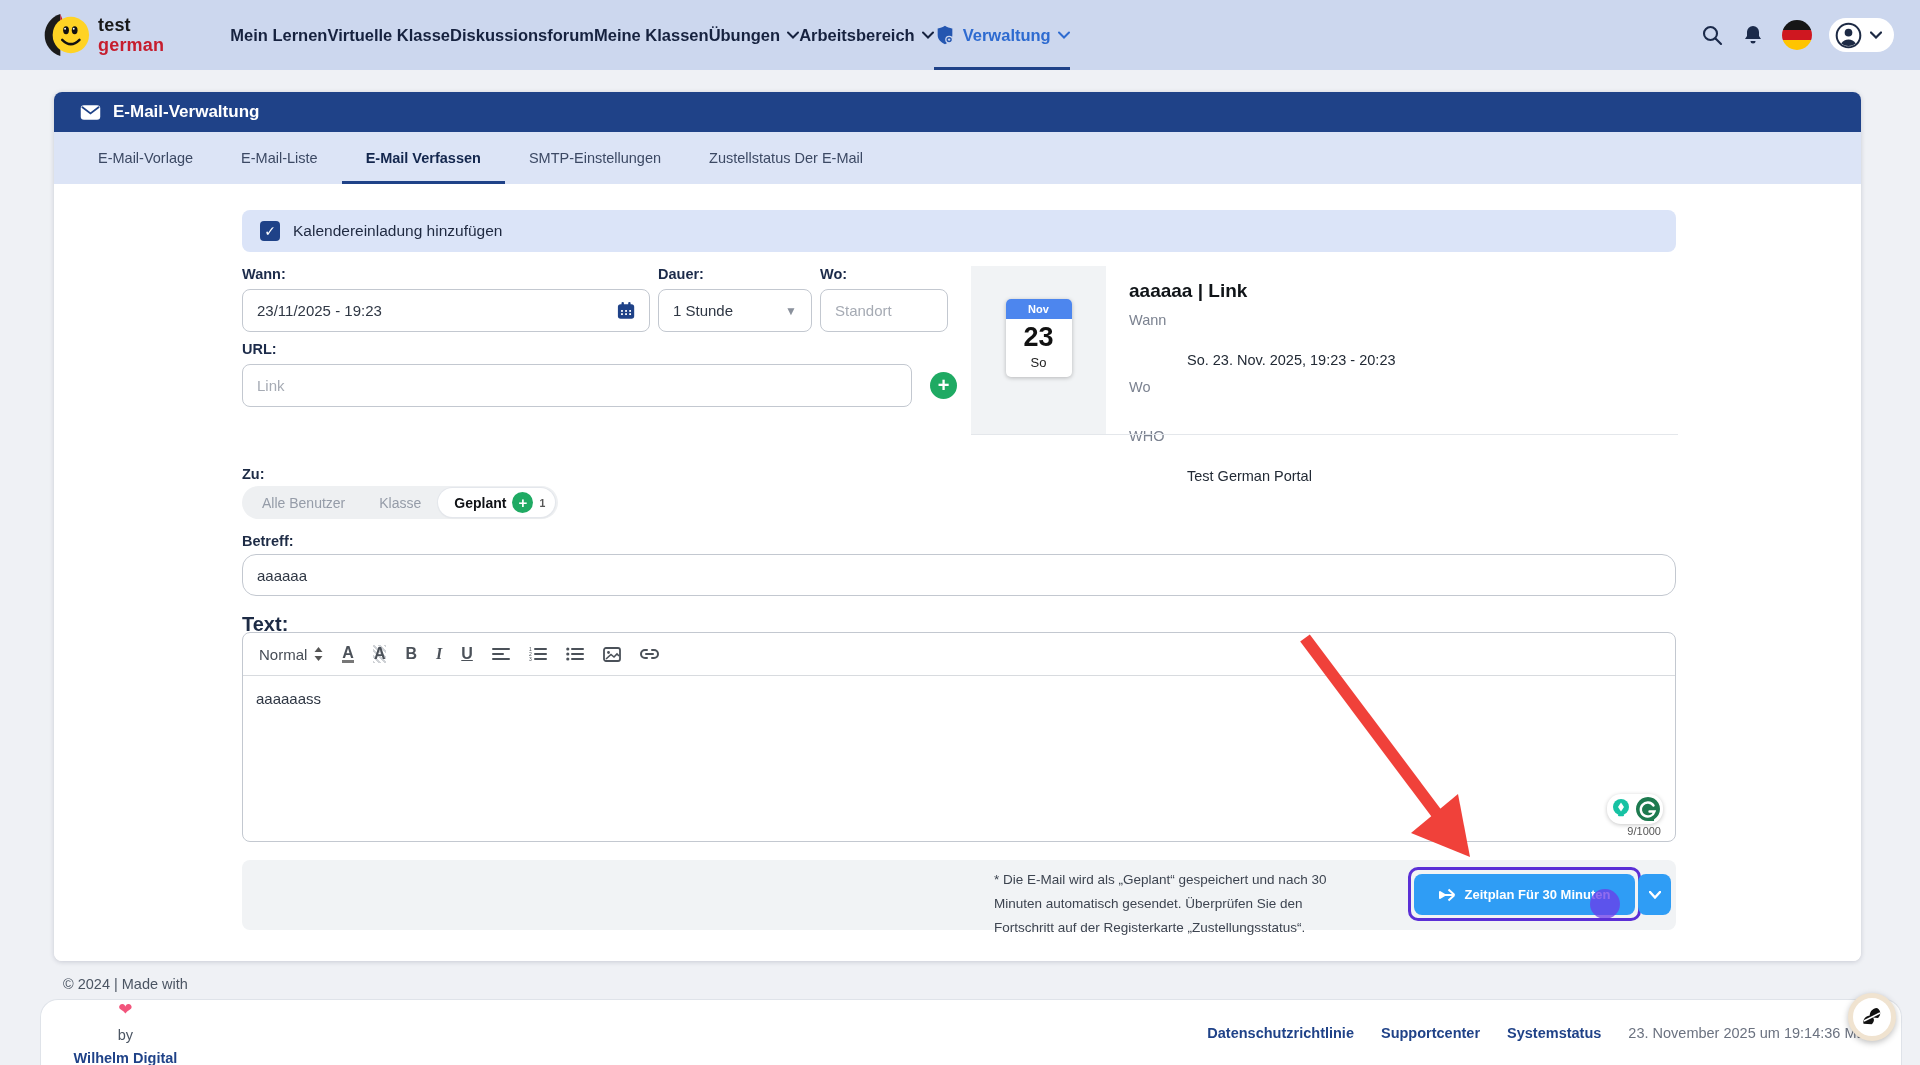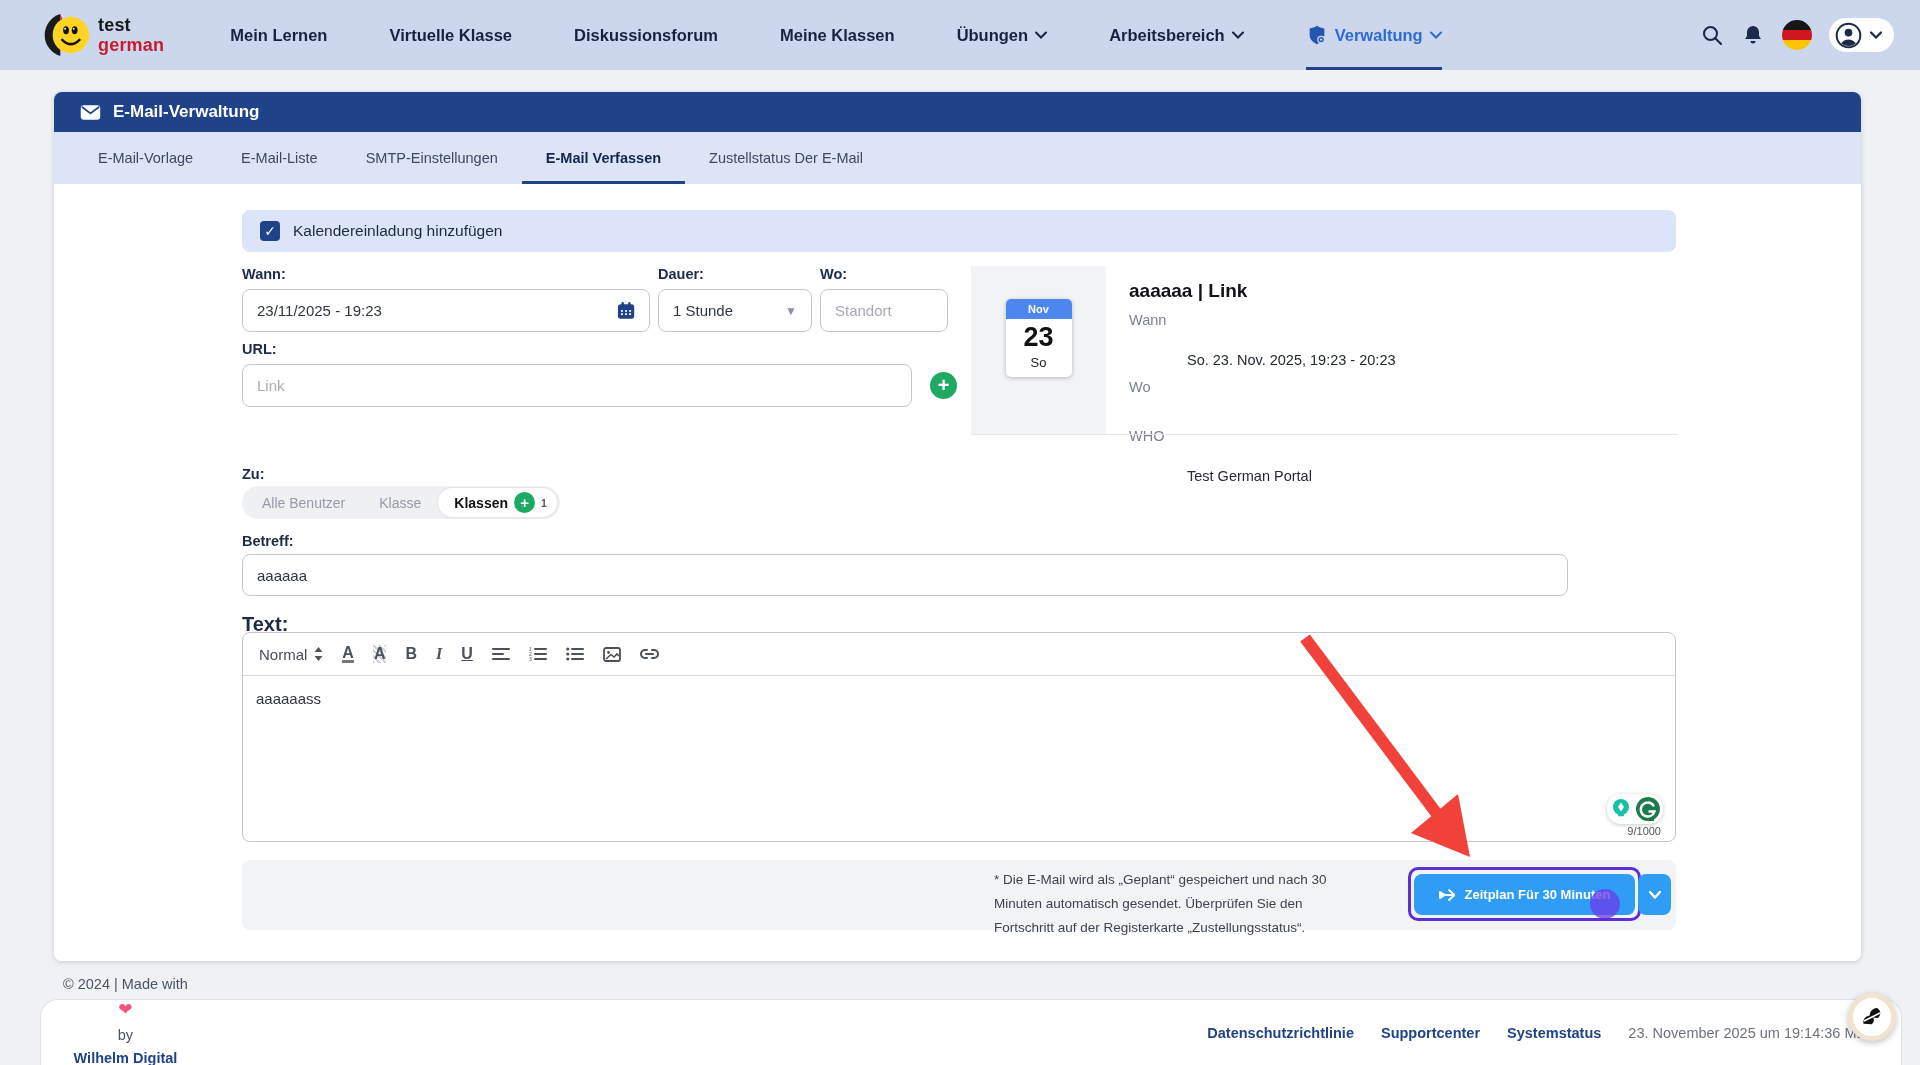--- a/index.html
+++ b/index.html
@@ -5,21 +5,21 @@
   * { margin:0; padding:0; box-sizing:border-box; }
   html,body { width:1920px; height:1065px; overflow:hidden; }
   body { font-family:"Liberation Sans","DejaVu Sans",sans-serif; background:#eff1f5; position:relative; color:#1d2b45; }
 
   
   .navbar { height:70px; background:#ccd7ee; display:flex; align-items:center; padding:0 26px 0 44px; position:relative; z-index:5; }
   .logo { display:flex; align-items:center; gap:8px; cursor:pointer; }
   .logo-text { line-height:1; font-weight:800; font-size:18px; letter-spacing:.2px; }
   .logo-text .l1 { color:#181818; display:block; }
   .logo-text .l2 { color:#c61d2e; display:block; margin-top:2px; }
-  .nav-items { display:flex; align-items:center; gap:62px; margin-left:66px; height:100%; }
+  .nav-items { display:flex; align-items:center; margin-left:66px; height:100%; }
   .nav-item { height:100%; display:flex; align-items:center; gap:7px; font-size:16.5px; font-weight:600; color:#16223f; cursor:pointer; }
   .nav-item.active { color:#2e6bd0; border-bottom:3px solid #1f4288; padding-top:3px; }
   .chev { width:12px; height:8px; }
   .nav-right { margin-left:auto; display:flex; align-items:center; gap:17px; }
   .flag { width:30px; height:30px; border-radius:50%; background:linear-gradient(#161616 33%, #cf1720 33% 66%, #ffc400 66%); }
   .avatar-pill { background:#fff; border-radius:18px; height:34px; padding:0 12px 0 6px; display:flex; align-items:center; gap:8px; cursor:pointer; }
 
   
   .card { position:absolute; left:54px; top:92px; width:1807px; height:869px; background:#fff; border-radius:8px; box-shadow:0 1px 5px rgba(20,30,60,.18); }
   .card-header { height:40px; background:#1f4288; border-radius:8px 8px 0 0; display:flex; align-items:center; gap:12px; padding:8px 26px; color:#fff; font-size:17px; font-weight:600; }
@@ -59,21 +59,21 @@
 
   
   .zu-label { position:absolute; left:188px; top:282px; font-size:14.5px; font-weight:700; }
   .segmented { position:absolute; left:188px; top:302px; height:33px; background:#eef0f2; border-radius:17px; display:flex; align-items:center; padding:0 3px; }
   .seg { padding:0 17px; font-size:14px; color:#959ca8; cursor:pointer; }
   .seg-active { background:#fff; border-radius:16px; height:29px; display:flex; align-items:center; gap:6px; padding:0 6px 0 16px; box-shadow:0 0 0 1px #e4e7ec, 0 1px 2px rgba(0,0,0,.08); color:#0f1115; font-weight:700; font-size:14px; cursor:pointer; }
   .seg-plus { width:21px; height:21px; border-radius:50%; background:#1faa63; color:#fff; font-size:15px; display:flex; align-items:center; justify-content:center; }
   .seg-count { font-size:10.5px; color:#555; padding-right:4px; }
 
   .betreff-label { position:absolute; left:188px; top:349px; font-size:14.5px; font-weight:700; }
-  .betreff-inp { position:absolute; left:188px; top:370px; width:1326px; height:42px; }
+  .betreff-inp { position:absolute; left:188px; top:370px; width:1434px; height:42px;border-radius:14px; }
 
   .text-label { position:absolute; left:188px; top:429px; font-size:20px; font-weight:700; }
   .editor { position:absolute; left:188px; top:448px; width:1434px; height:210px; border:1px solid #c3c8d0; border-radius:8px; }
   .toolbar { height:43px; border-bottom:1px solid #d8dbdf; display:flex; align-items:center; gap:19px; padding:0 16px; color:#4b5159; }
   .tb-format { font-size:15px; color:#474d56; display:flex; align-items:center; gap:7px; cursor:pointer; }
   .tb { font-size:16px; font-weight:700; cursor:pointer; display:flex; align-items:center; }
   .tb.it { font-style:italic; font-family:"Liberation Serif",serif; }
   .tb.un { text-decoration:underline; }
   .tb-A { border-bottom:3px solid #777; line-height:15px; }
   .tb-Ah { background:repeating-linear-gradient(45deg,#cfd2d6 0 2px,#fff 2px 4px); padding:0 1px; }
@@ -192,22 +192,22 @@
     <svg width="21" height="17" viewBox="0 0 22 17">
       <rect x="0.8" y="0.8" width="20.4" height="15.4" rx="3.4" fill="#fff"></rect>
       <path d="M2.5 3 L11 9.5 L19.5 3" stroke="#1f4288" stroke-width="1.8" fill="none" stroke-linecap="round"></path>
     </svg>
     <span>E-Mail-Verwaltung</span>
   </div>
 
   <div class="tabs">
     <div class="tab">E-Mail-Vorlage</div>
     <div class="tab">E-Mail-Liste</div>
+    <div class="tab active">E-Mail Verfassen</div>
     <div class="tab">SMTP-Einstellungen</div>
-    <div class="tab active">E-Mail Verfassen</div>
     <div class="tab">Zustellstatus Der E-Mail</div>
   </div>
 
   <div class="content">
 
     <div class="banner">
       <div class="checkbox">✓</div>
       <span class="banner-label">Kalendereinladung hinzufügen</span>
     </div>
 
@@ -279,21 +279,21 @@
           <span class="pv">Test German Portal</span>
         </div>
     </div>
     <div class="divider"></div>
 
     <div class="zu-label">Zu:</div>
     <div class="segmented">
       <div class="seg">Alle Benutzer</div>
       <div class="seg">Klasse</div>
       <div class="seg-active">
-        <span>Klassen</span>
+        <span>Geplant</span>
         <span class="seg-plus">+</span>
         <span class="seg-count">1</span>
       </div>
     </div>
 
     <div class="betreff-label">Betreff:</div>
     <div class="inp betreff-inp">
       <input value="aaaaaa" style="">
     </div>
 

